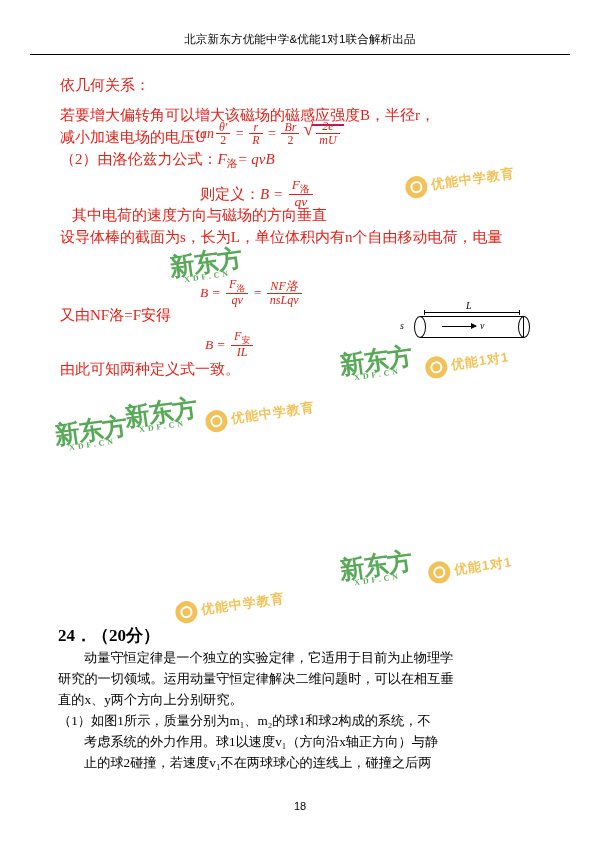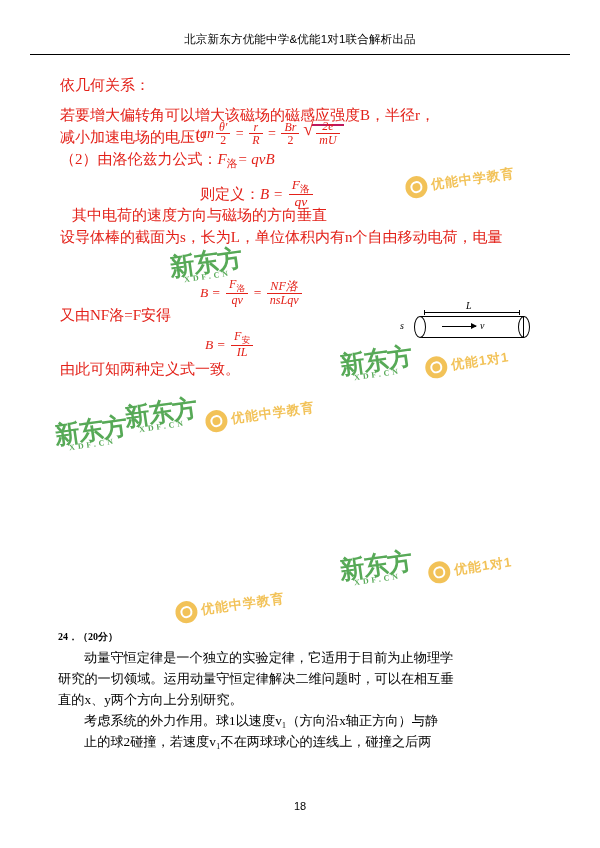--- a/index.html
+++ b/index.html
@@ -258,21 +258,21 @@
     position: absolute;
     left: 58px;
     top: 625px;
     width: 490px;
     font-size: 13.2px;
     line-height: 21px;
     font-family: "Liberation Serif", serif;
   }
   .q-num {
     font-weight: bold;
-    font-size: 10px;
+    font-size: 17px;
   }
   .q-para {
     margin: 0;
     text-indent: 0;
   }
   .indent2 {
     text-indent: 26px;
   }
   .hang2 {
     padding-left: 26px;
@@ -387,19 +387,20 @@
     <div class="fig-label-s">s</div>
     <div class="fig-arrow"></div>
     <div class="fig-label-v">v</div>
   </div>
 
   <div class="q-block">
     <p class="q-para"><span class="q-num">24．</span><span class="q-num">（20分）</span></p>
     <p class="q-para indent2">动量守恒定律是一个独立的实验定律，它适用于目前为止物理学</p>
     <p class="q-para">研究的一切领域。运用动量守恒定律解决二维问题时，可以在相互垂</p>
     <p class="q-para">直的x、y两个方向上分别研究。</p>
+    <p class="q-para">（1）如图1所示，质量分别为m₁、m₂的球1和球2构成的系统，不</p>
     <p class="q-para hang2">考虑系统的外力作用。球1以速度v₁（方向沿x轴正方向）与静</p>
     <p class="q-para hang2">止的球2碰撞，若速度v₁不在两球球心的连线上，碰撞之后两</p>
   </div>
 
   <div class="pageno">18</div>
 
 </div>
 
 </body></html>

